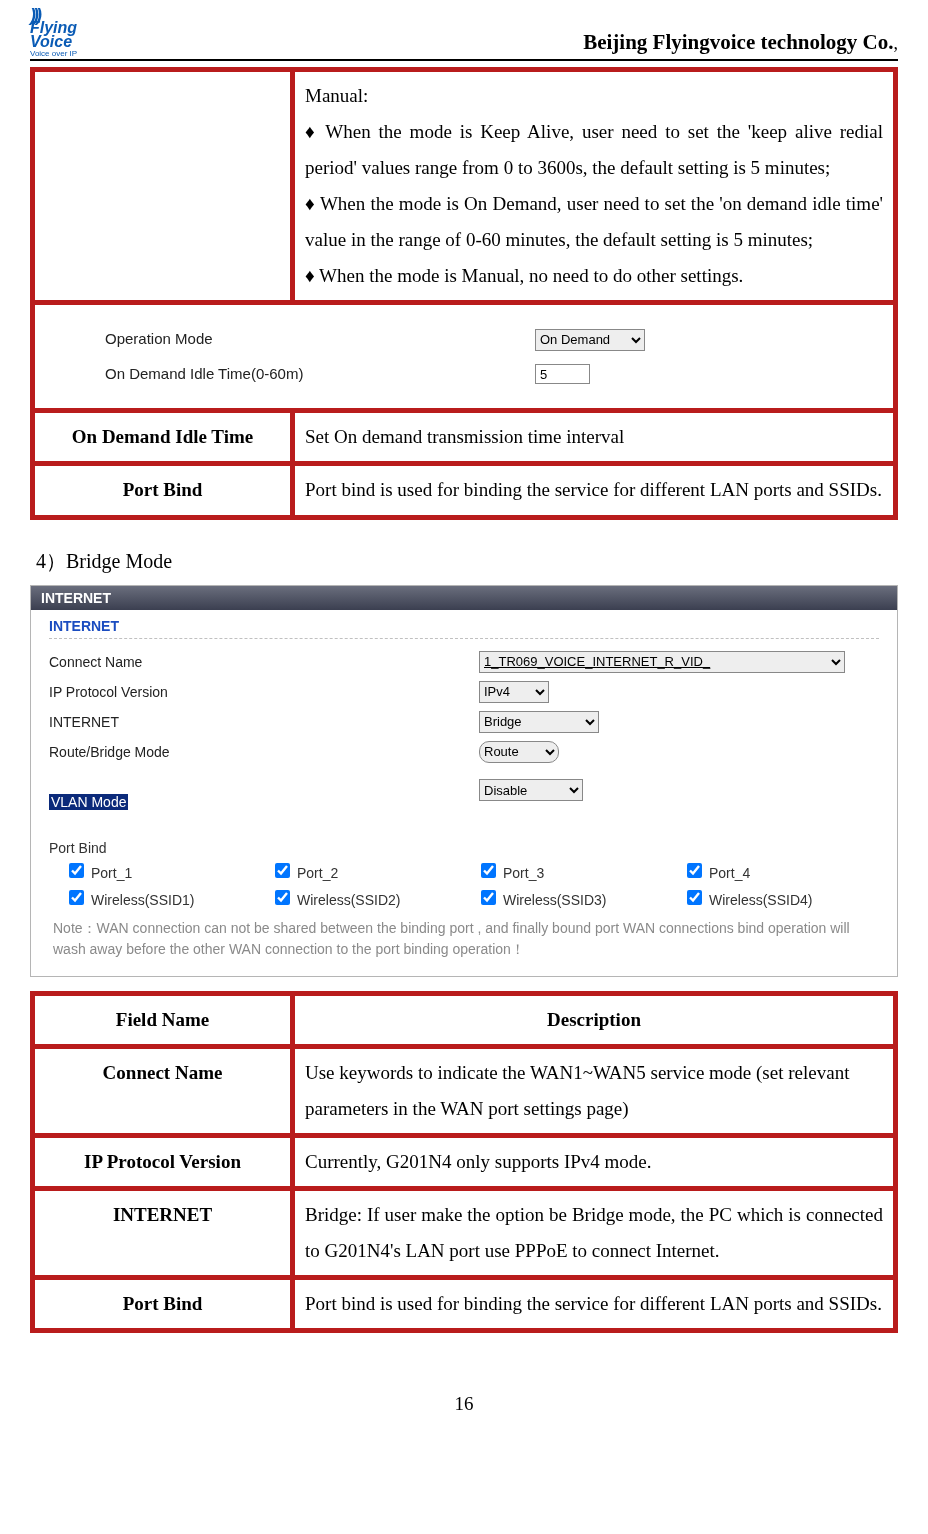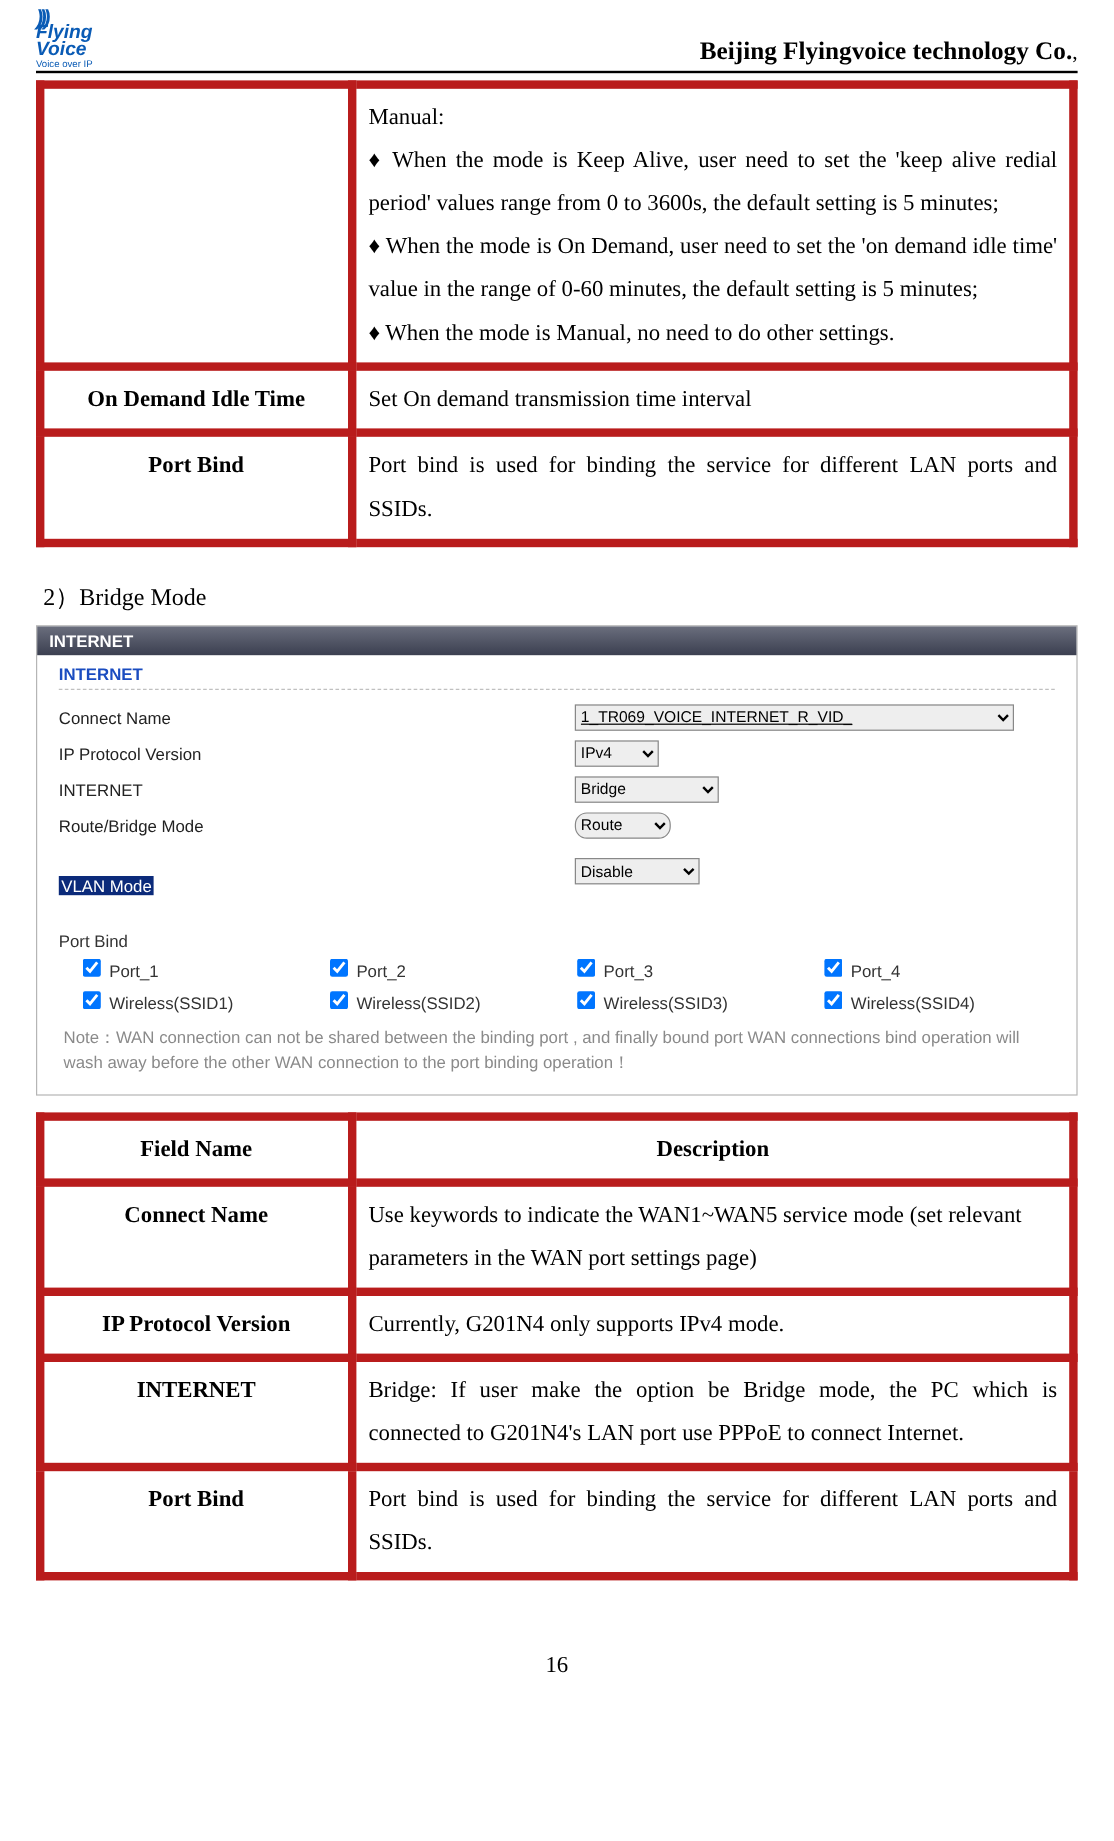--- a/index.html
+++ b/index.html
@@ -55,21 +55,21 @@
   .company .comma {
     font-weight: normal;
     font-size: 18px;
   }
   table.doc {
     border-collapse: collapse;
     width: 100%;
     font-size: 19px;
   }
   table.doc td, table.doc th {
-    border: 7px solid #b91c1c;
+    border: 5px solid #b91c1c;
     padding: 6px 10px;
     vertical-align: top;
     line-height: 1.9;
   }
   table.doc .fieldcol {
     width: 260px;
     text-align: center;
     font-weight: bold;
   }
   table.doc .headcell {
@@ -205,31 +205,47 @@
         <tr>
       <td class="fieldcol"></td>
       <td class="justify">
         <div>Manual:</div>
         <div>♦ When the mode is Keep Alive, user need to set the 'keep alive redial period' values range from 0 to 3600s, the default setting is 5 minutes;</div>
         <div>♦ When the mode is On Demand, user need to set the 'on demand idle time' value in the range of 0-60 minutes, the default setting is 5 minutes;</div>
         <div>♦ When the mode is Manual, no need to do other settings.</div>
       </td>
     </tr>
     <tr>
+      <td colspan="2" style="padding:0;">
+        <div class="embedded">
+          <div class="embedded-row">
+            <span class="embedded-label">Operation Mode</span>
+            <select class="ui-select" style="width:110px;">
+              <option>On Demand</option>
+            </select>
+          </div>
+          <div class="embedded-row">
+            <span class="embedded-label">On Demand Idle Time(0-60m)</span>
+            <input class="ui-input" value="5" style="">
+          </div>
+        </div>
+      </td>
+    </tr>
+    <tr>
       <td class="fieldcol">On Demand Idle Time</td>
       <td>Set On demand transmission time interval</td>
     </tr>
     <tr>
       <td class="fieldcol">Port Bind</td>
       <td class="justify">Port bind is used for binding the service for different LAN ports and SSIDs.</td>
     </tr>
   </tbody>
     </table>
 
-  <h4 class="section">2）Bridge Mode</h4>
+  <h4 class="section">4）Bridge Mode</h4>
 
   <div class="panel">
     <div class="panel-bar">INTERNET</div>
     <div class="panel-inner">
       <div class="panel-subhead">INTERNET</div>
 
       <div class="form-row">
         <span class="lab">Connect Name</span>
         <select class="ui-select" style="width:366px;text-decoration:underline;">
           <option>1_TR069_VOICE_INTERNET_R_VID_</option>

